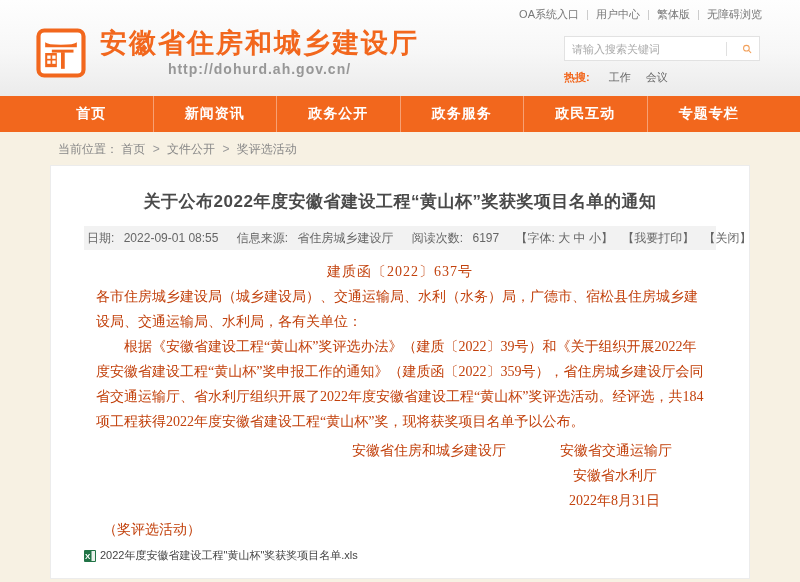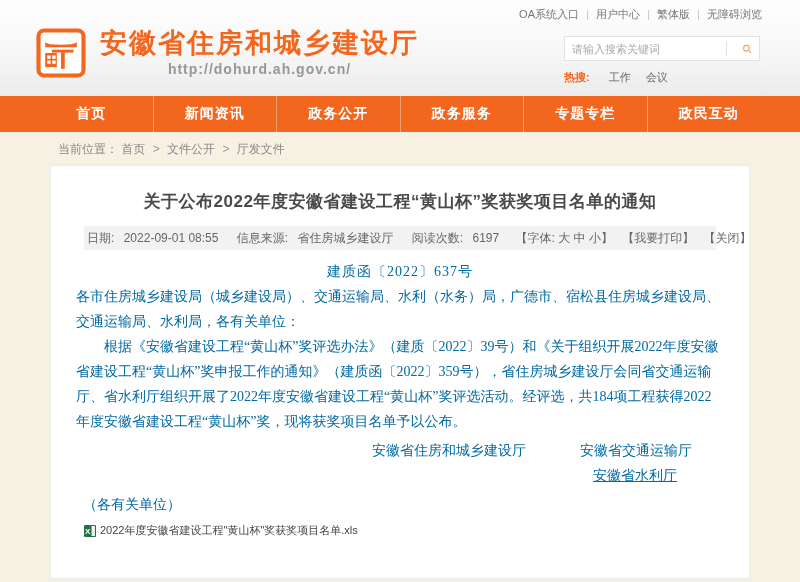--- a/index.html
+++ b/index.html
@@ -48,28 +48,28 @@
 
   .panel { width:700px; margin:0 auto; background:#fff; border:1px solid #ececec;
            height:414px; overflow:hidden; }
   .article-title { text-align:center; font-size:17px; font-weight:bold; color:#4a4a4a;
                    margin-top:24px; letter-spacing:.5px; }
   .meta-bar { margin:13px 33px 0; background:#f2f2f2; height:24px; line-height:24px;
               text-align:center; font-size:12px; color:#666; white-space:nowrap; }
   .meta-bar span { margin:0 3px; }
   .meta-ctrl { cursor:pointer; }
 
-  .doc-body { margin:0 25px; font-family:"Liberation Serif", serif; color:#0369a1;
+  .doc-body { margin:0 45px; font-family:"Liberation Serif", serif; color:#c2410c;
               font-size:14px; line-height:25px; }
   .doc-number { text-align:center; margin-top:9px; letter-spacing:1px; }
   .para-main, .para-attach { text-indent:2em; }
   .signatures { margin-top:4px; text-align:right; }
   .sig-row1 { padding-right:32px; }
   .sig-row1 .sig-dept1 { margin-right:54px; }
-  .sig-row2 { padding-right:47px;text-decoration:underline; }
+  .sig-row2 { padding-right:47px; }
   .sig-row3 { padding-right:44px; }
   .public-note { margin-top:4px; padding-left:7px; }
 
   .attachment-row { margin:6px 33px 0; font-family:"Liberation Sans",sans-serif;
                     font-size:11px; color:#444; display:flex; align-items:center;
                     cursor:pointer; }
   .excel-icon { width:12px; height:12px; margin-right:4px; flex:none; }
 </style>
 </head>
 <body>
@@ -119,33 +119,33 @@
       <span class="hot-term">会议</span>
     </div>
   </div>
 </div>
 
 <div class="nav">
   <div class="nav-item">首页</div>
   <div class="nav-item">新闻资讯</div>
   <div class="nav-item">政务公开</div>
   <div class="nav-item">政务服务</div>
+  <div class="nav-item">政民互动</div>
   <div class="nav-item">专题专栏</div>
-  <div class="nav-item">政民互动</div>
 </div>
 
 <div class="main-bg">
 
   <div class="breadcrumb">
     <span>当前位置：</span>
     <span class="bc-link">首页</span>
     <span class="bc-sep">&gt;</span>
     <span class="bc-link">文件公开</span>
     <span class="bc-sep">&gt;</span>
-    <span class="bc-link">厅发文件</span>
+    <span class="bc-link">奖评选活动</span>
   </div>
 
   <div class="panel">
 
     <div class="article-title">关于公布2022年度安徽省建设工程“黄山杯”奖获奖项目名单的通知</div>
 
     <div class="meta-bar">
       <span>日期:</span>
       <span>2022-09-01 08:55</span>
       <span style="margin-left:12px">信息来源:</span>
@@ -160,23 +160,24 @@
     <div class="doc-body">
       <div class="doc-number">建质函〔2022〕637号</div>
       <div class="para-salutation">各市住房城乡建设局（城乡建设局）、交通运输局、水利（水务）局，广德市、宿松县住房城乡建设局、交通运输局、水利局，各有关单位：</div>
       <div class="para-main">根据《安徽省建设工程“黄山杯”奖评选办法》（建质〔2022〕39号）和《关于组织开展2022年度安徽省建设工程“黄山杯”奖申报工作的通知》（建质函〔2022〕359号），省住房城乡建设厅会同省交通运输厅、省水利厅组织开展了2022年度安徽省建设工程“黄山杯”奖评选活动。经评选，共184项工程获得2022年度安徽省建设工程“黄山杯”奖，现将获奖项目名单予以公布。</div>
 
       <div class="signatures">
         <div class="sig-row1">
           <span class="sig-dept1">安徽省住房和城乡建设厅</span><span>安徽省交通运输厅</span>
         </div>
         <div class="sig-row2">安徽省水利厅</div>
+        <div class="sig-row3">2022年8月31日</div>
       </div>
 
-      <div class="public-note">（各有关单位）</div>
+      <div class="public-note">（奖评选活动）</div>
     </div>
 
     <div class="attachment-row">
       <svg class="excel-icon" viewBox="0 0 12 12">
         <rect x="0" y="0" width="12" height="12" rx="1" fill="#217346"></rect>
         <rect x="7.5" y="1" width="3.5" height="10" fill="#e9f2ec"></rect>
         <text x="3.6" y="9" font-size="8" font-family="Liberation Sans, sans-serif" fill="#ffffff" font-weight="bold" text-anchor="middle">X</text>
       </svg>
       <span>2022年度安徽省建设工程"黄山杯"奖获奖项目名单.xls</span>
     </div>

